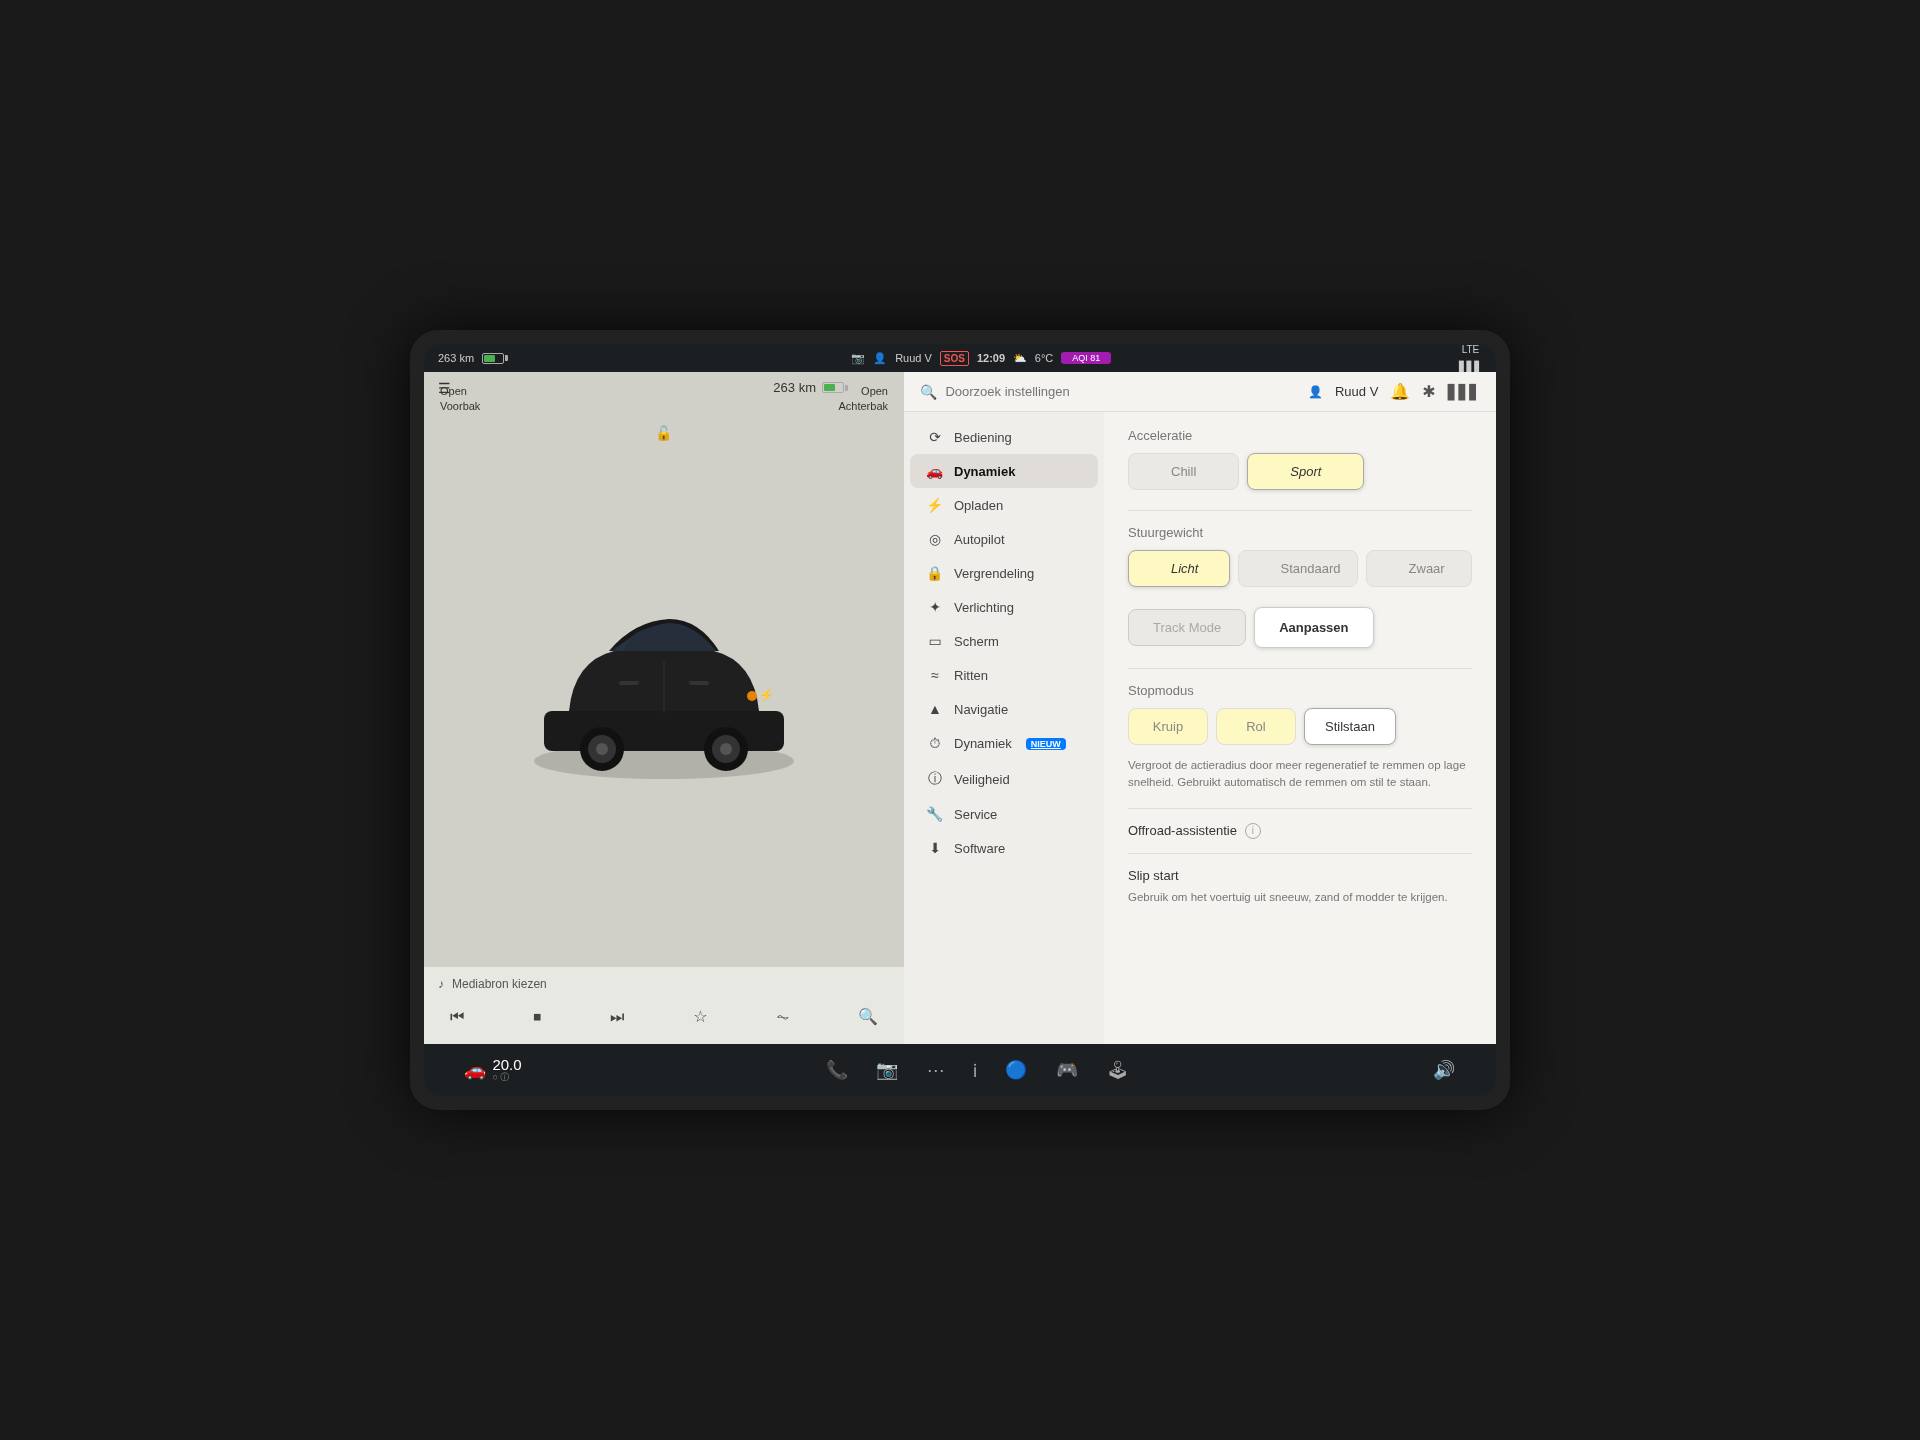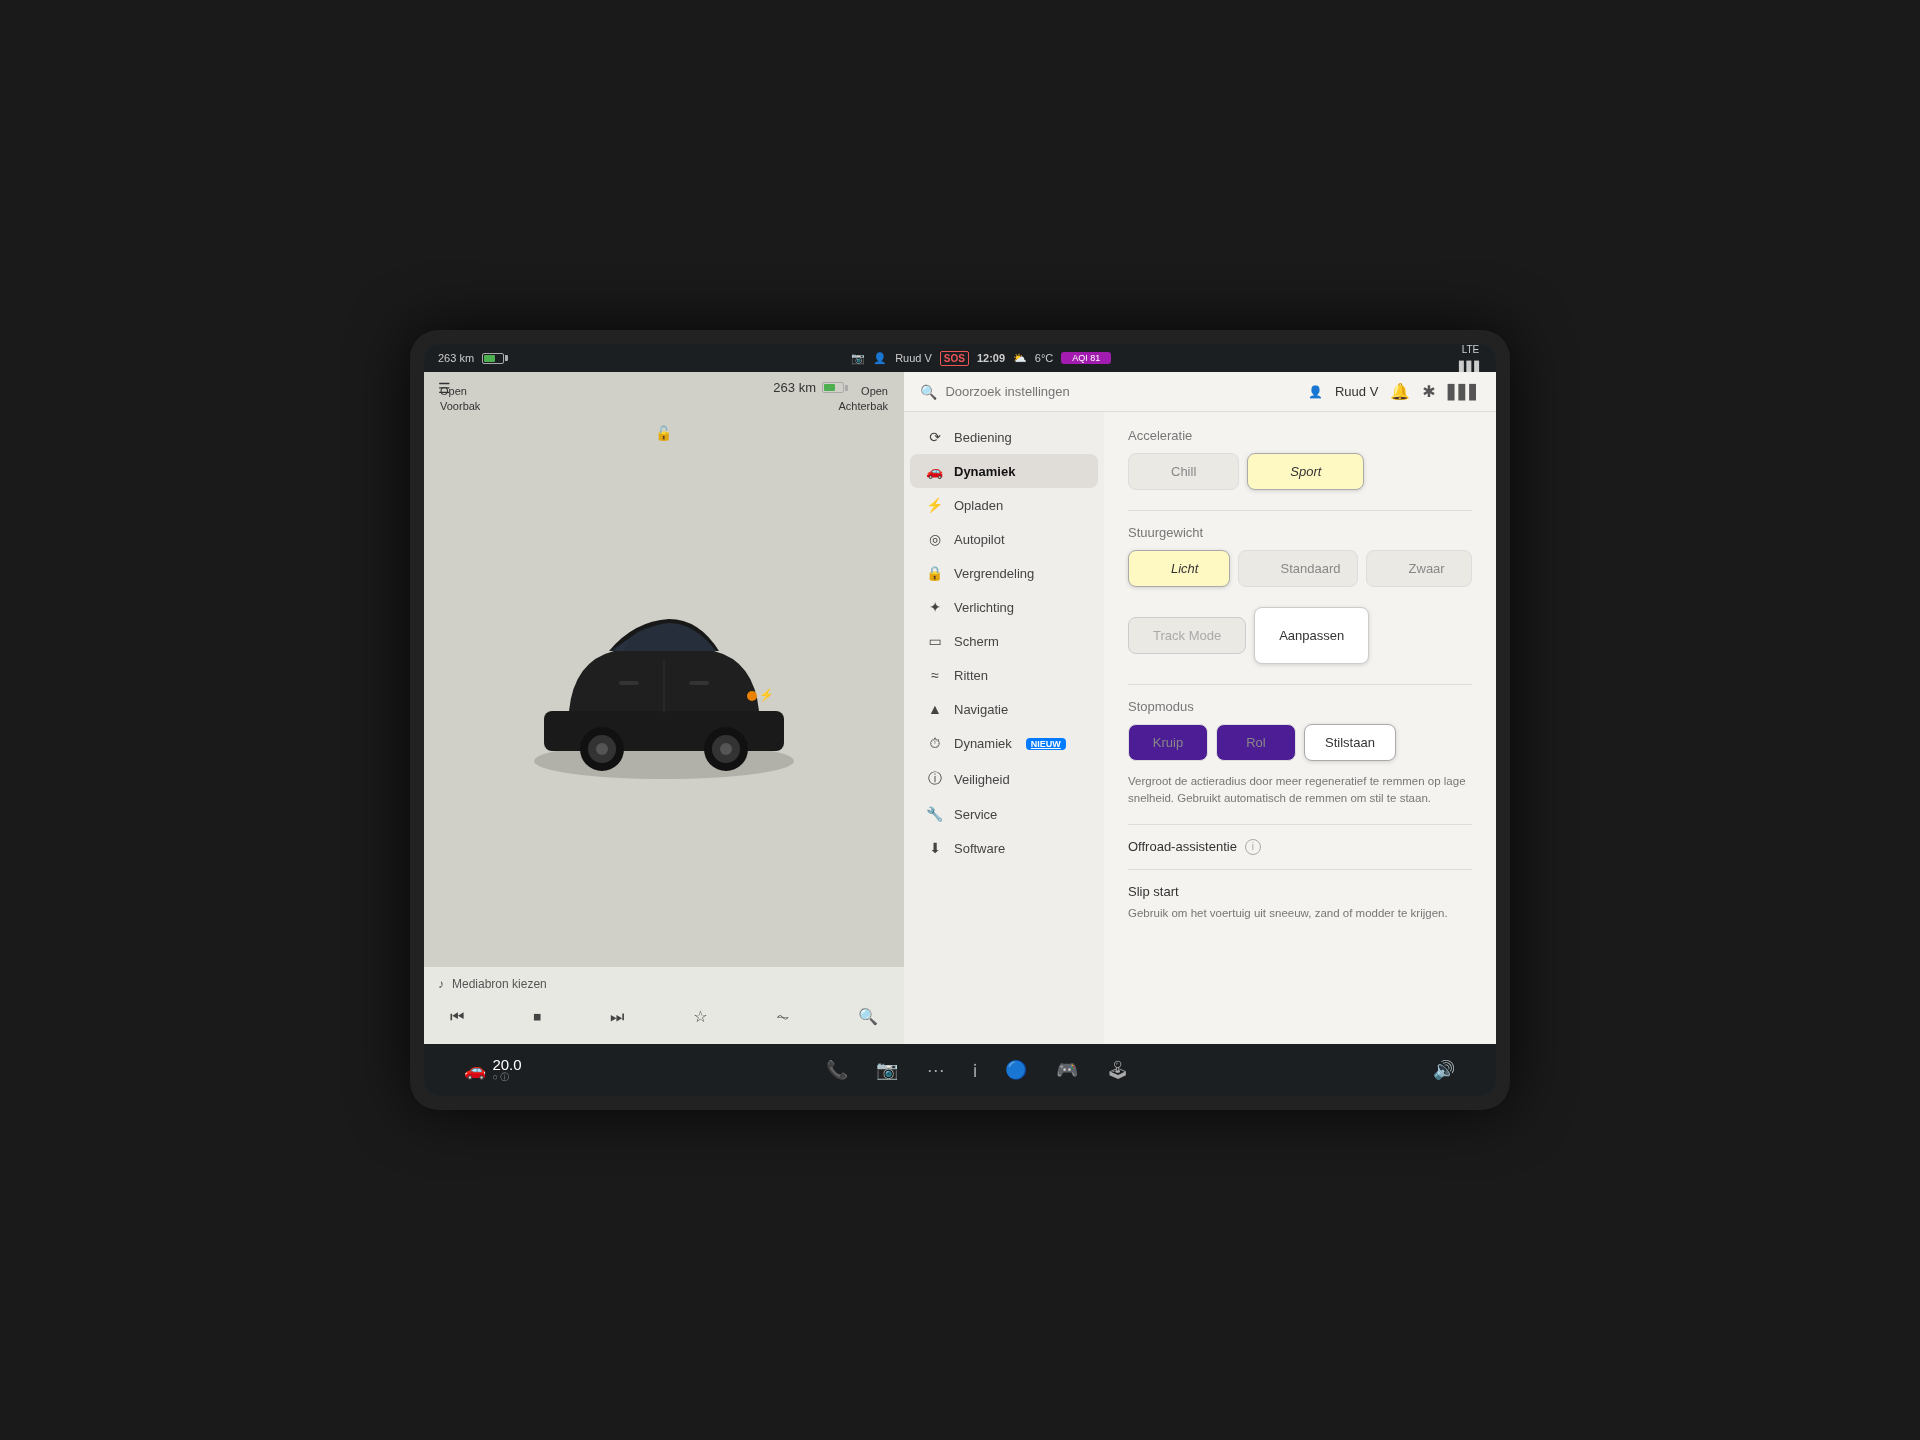--- a/index.html
+++ b/index.html
@@ -300,28 +300,28 @@
       border: 1.5px solid #ccc;
       border-radius: 8px;
       background: #ebe9e4;
       font-size: 13px;
       color: #aaa;
       cursor: pointer;
       min-width: 110px;
       text-align: center;
     }
     .btn-aanpassen {
-      padding: 20px 24px;
+      padding: 12px 24px;
       border: 1.5px solid #ccc;
       border-radius: 8px;
       background: white;
       font-size: 13px;
       color: #333;
       cursor: pointer;
-      font-weight: 400;
+      font-weight: 700;
       box-shadow: 0 1px 4px rgba(0,0,0,0.15);
     }
 
     .stop-mode-row {
       display: flex;
       gap: 8px;
       margin-bottom: 12px;
     }
     .btn-stop {
       padding: 10px 20px;
@@ -332,21 +332,21 @@
       min-width: 80px;
       text-align: center;
     }
     .btn-stop.active {
       background: white;
       color: #333;
       border-color: #aaa;
       box-shadow: 0 1px 4px rgba(0,0,0,0.15);
     }
     .btn-stop:not(.active) {
-      background: #4c1d95;
+      background: #fef9c3;
       color: #888;
       border-color: #ddd;
     }
 
     .description-text {
       font-size: 11.5px;
       color: #777;
       line-height: 1.5;
       margin-bottom: 16px;
       max-width: 380px;

